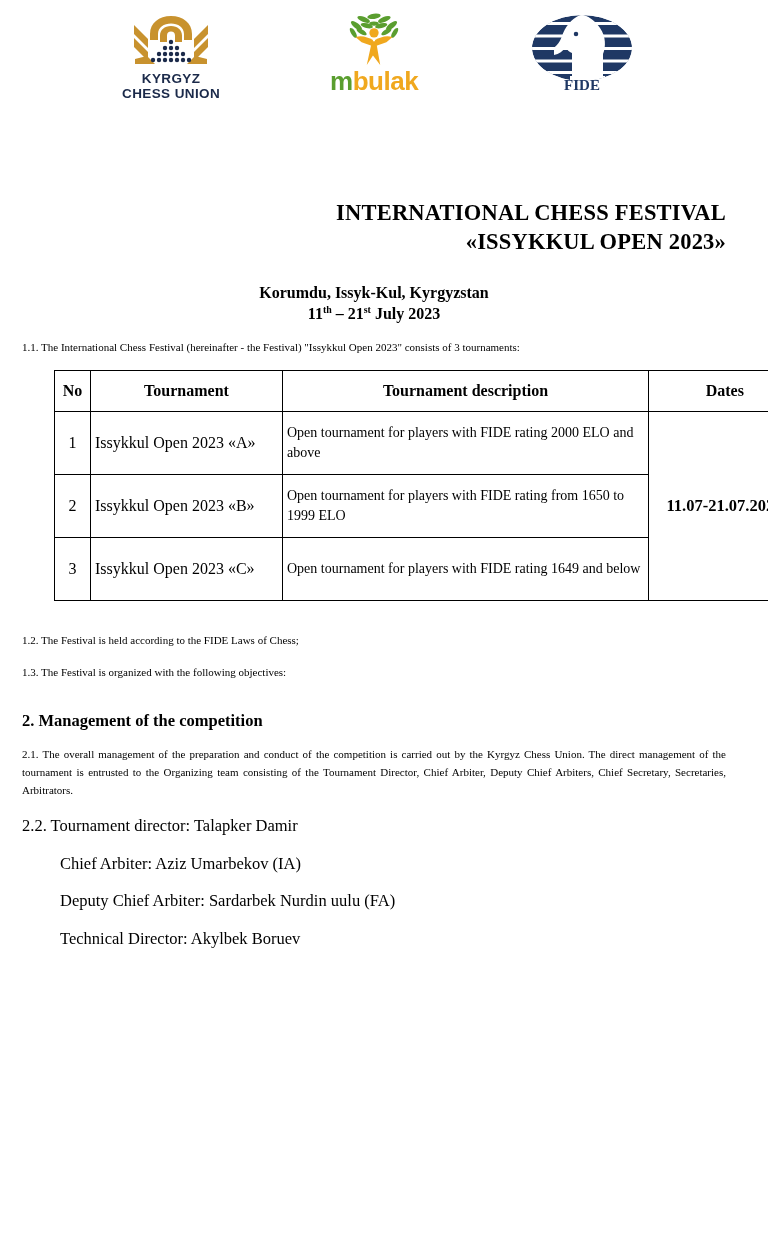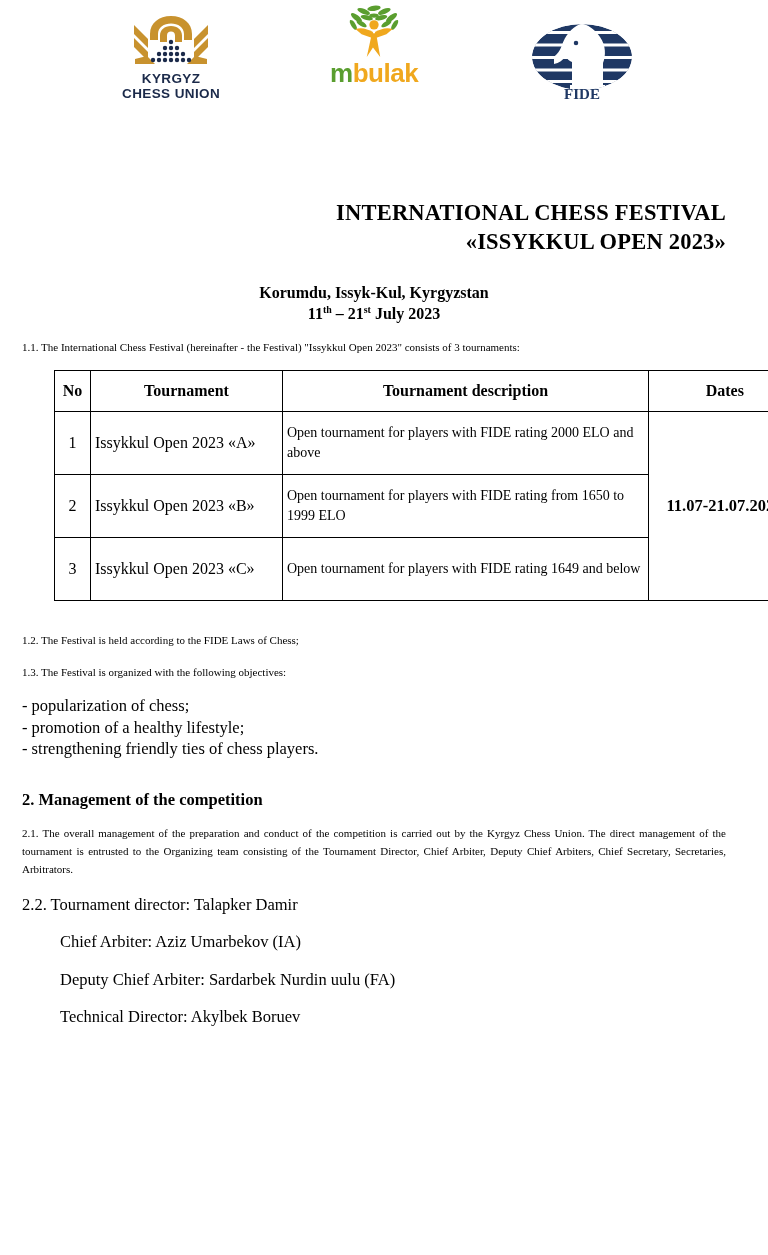--- a/index.html
+++ b/index.html
@@ -49,35 +49,35 @@
     font-weight: bold;
     font-size: 13.5px;
     line-height: 14.5px;
     letter-spacing: 0.4px;
     color: #1b2a4a;
     text-align: center;
     white-space: pre-line;
   }
 
   
-  .mbulak { }
+  .mbulak { padding-top: 8px; }
   .mbulak-mark { width: 62px; height: 58px; display: block; }
   .mbulak-text {
     margin-top: 2px;
     font-family: "Liberation Sans", sans-serif;
     font-weight: bold;
     font-size: 26px;
     line-height: 26px;
     letter-spacing: -0.5px;
   }
   .mb-green { color: #5a9e2f; }
   .mb-amber { color: #f0a81e; }
 
   
-  .fide { padding-top: 21px; text-align: center; }
+  .fide { padding-top: 12px; text-align: center; }
   .fide-mark { width: 108px; height: 82px; display: block; }
 
   
   .title-block {
     margin-top: 48px;
     text-align: right;
   }
   .doc-title {
     font-weight: bold;
     font-size: 22.5px;
@@ -315,25 +315,20 @@
           <td class="c-tour">Issykkul Open 2023 «C»</td>
           <td class="c-desc">Open tournament for players with FIDE rating 1649 and below</td>
         </tr>
       </tbody>
     </table>
   </div>
 
   <div class="para last-natural" style="margin-top:30px;">1.2. The Festival is held according to the FIDE Laws of Chess;</div>
   <div class="para last-natural">1.3. The Festival is organized with the following objectives:</div>
 
-  <div class="plain-list">
-    <div>- popularization of chess;</div>
-    <div>- promotion of a healthy lifestyle;</div>
-    <div>- strengthening friendly ties of chess players.</div>
-  </div>
 
   <div class="section-heading" style="margin-top:30px;">2. Management of the competition</div>
   <div class="para">2.1. The overall management of the preparation and conduct of the competition is carried out by the Kyrgyz Chess Union. The direct management of the tournament is entrusted to the Organizing team consisting of the Tournament Director, Chief Arbiter, Deputy Chief Arbiters, Chief Secretary, Secretaries, Arbitrators.</div>
 
   <div class="staff-block">
     <div>2.2. Tournament director: Talapker Damir</div>
     <div class="staff-indent">Chief Arbiter: Aziz Umarbekov (IA)</div>
     <div class="staff-indent">Deputy Chief Arbiter: Sardarbek Nurdin uulu (FA)</div>
     <div class="staff-indent">Technical Director: Akylbek Boruev</div>
   </div>

